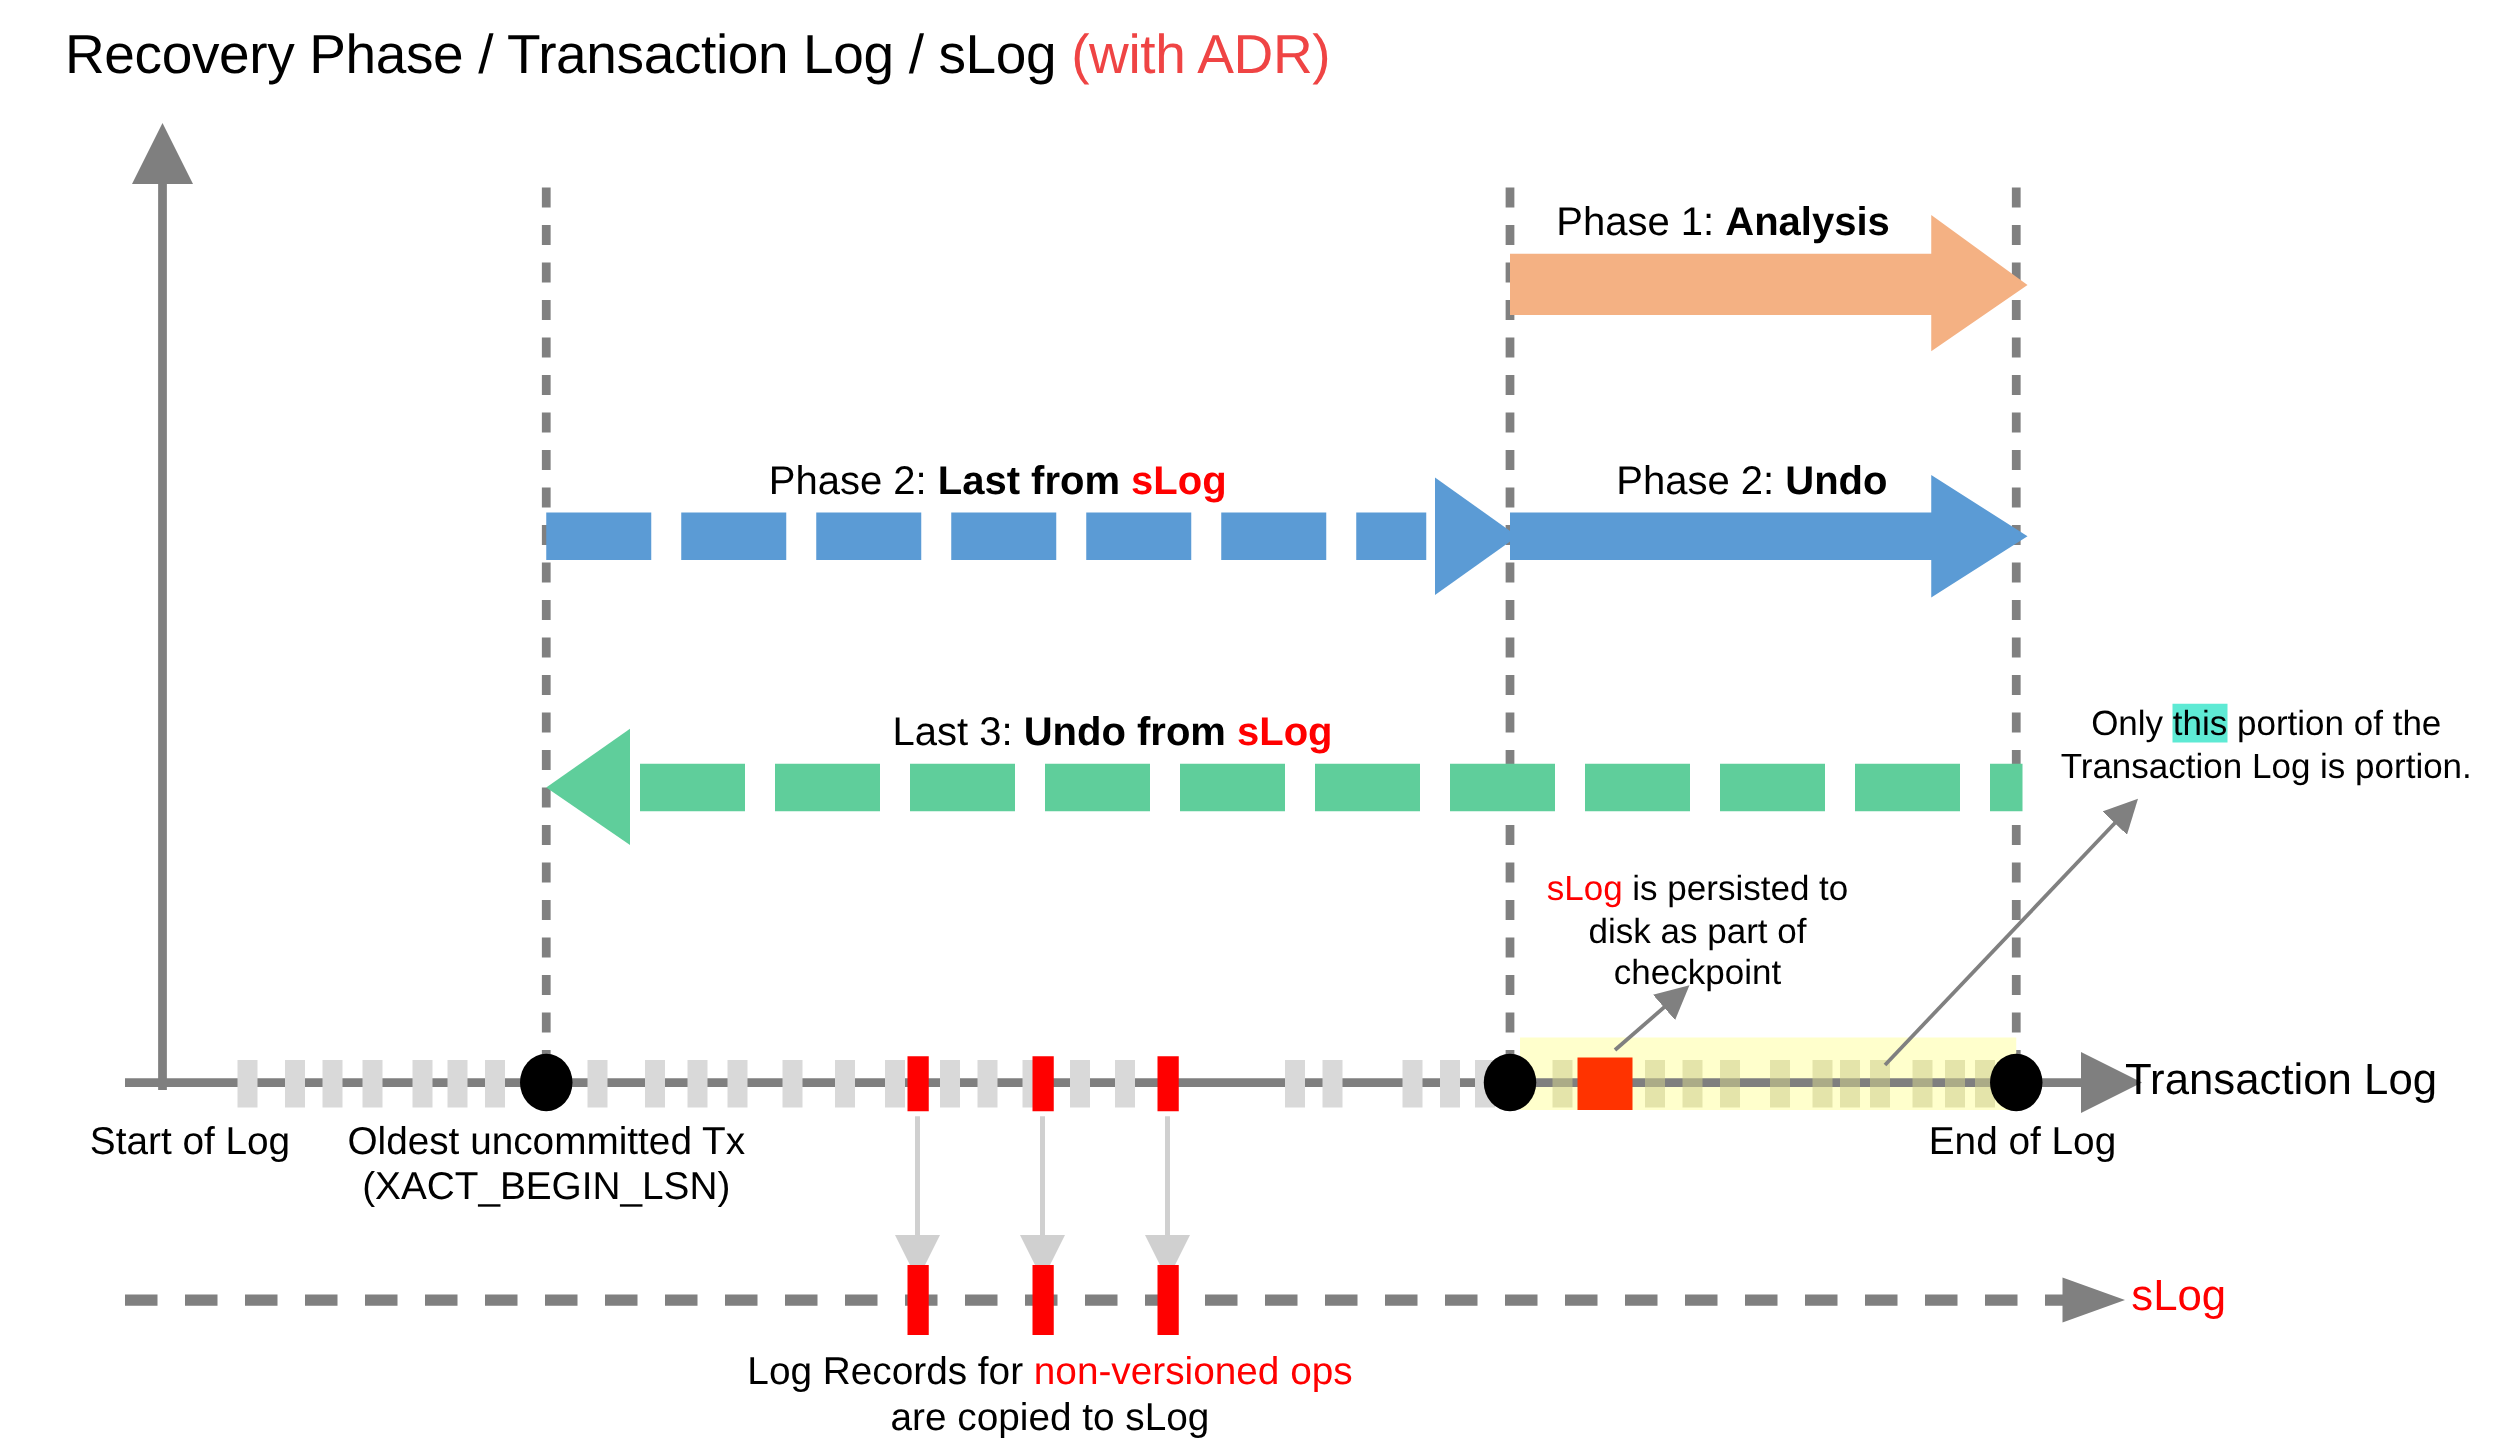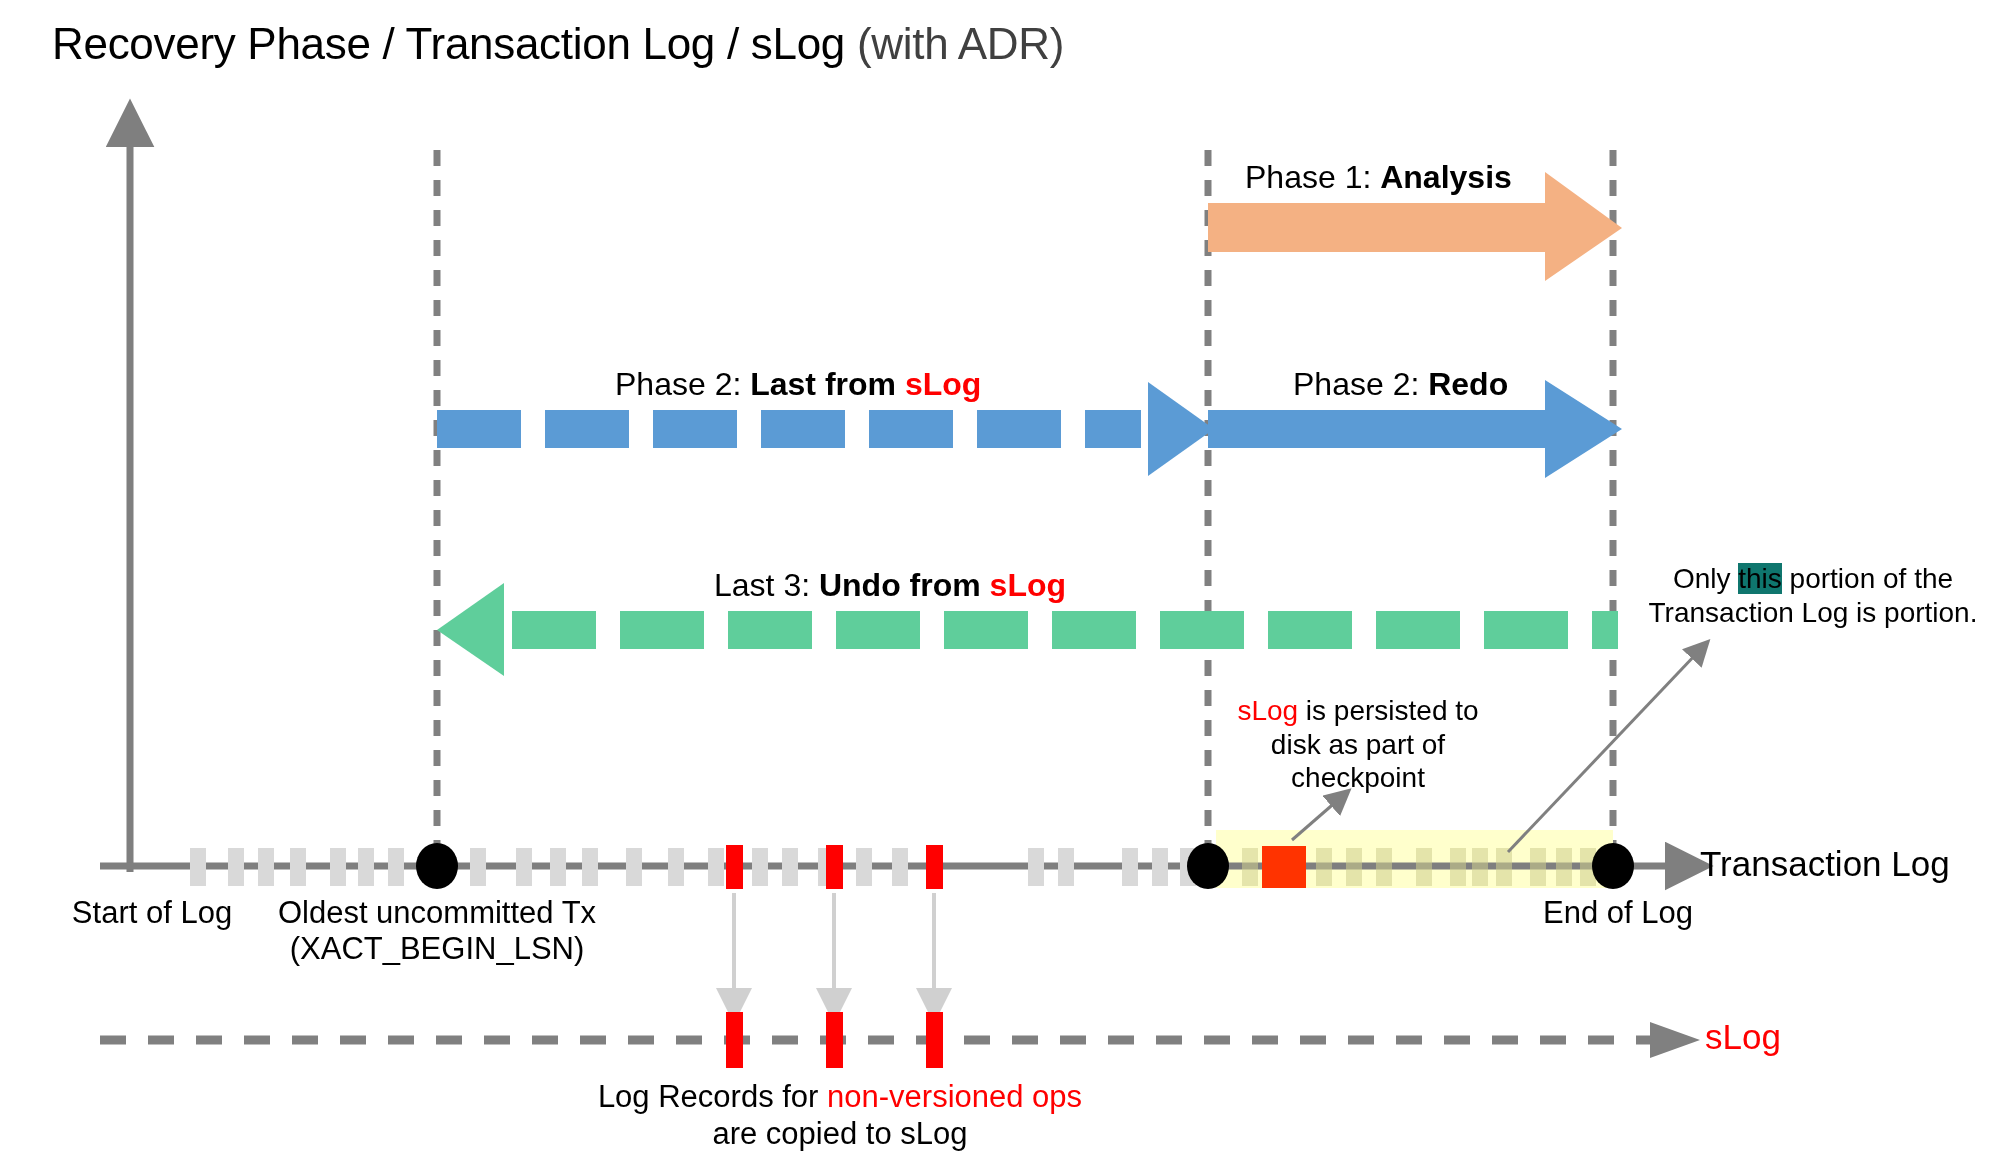--- a/index.html
+++ b/index.html
@@ -10,38 +10,38 @@
   }
   .stage{position:absolute;inset:0;}
   svg.layer{position:absolute;left:0;top:0;width:2001px;height:1152px;}
 
   
   .title{
     position:absolute;left:52px;top:20px;
     font-size:44px;line-height:1.1;white-space:nowrap;
     letter-spacing:-0.3px;
   }
-  .title .adr{color:#404040;}
+  .title .adr{color:#ef4444;}
 
   .phase-label{
     position:absolute;white-space:nowrap;font-size:32px;line-height:1.1;
   }
   .phase-label .bold{font-weight:bold;}
   .phase-label .slog{font-weight:bold;color:#FF0000;}
 
   .axis-label{
     position:absolute;font-size:31px;white-space:nowrap;line-height:1.16;
     text-align:center;
   }
 
   .note{
     position:absolute;font-size:28px;line-height:1.2;text-align:center;
   }
   .note .slog{color:#FF0000;}
-  .note .hl{background:#0f766e;}
+  .note .hl{background:#5eead4;}
   .note .red{color:#FF0000;}
 
   .right-label{
     position:absolute;font-size:35px;white-space:nowrap;line-height:1.1;
   }
   .right-label.red{color:#FF0000;}
 </style>
 </head>
 <body>
 
@@ -202,21 +202,21 @@
 
   <div class="phase-label" style="left:1245px;top:160px;">
     <span>Phase 1: </span><span class="bold">Analysis</span>
   </div>
 
   <div class="phase-label" style="left:615px;top:367px;">
     <span>Phase 2: </span><span class="bold">Last from </span><span class="slog">sLog</span>
   </div>
 
   <div class="phase-label" style="left:1293px;top:367px;">
-    <span>Phase 2: </span><span class="bold">Redo</span>
+    <span>Phase 2: </span><span class="bold">Undo</span>
   </div>
 
   <div class="phase-label" style="left:714px;top:568px;">
     <span>Last 3: </span><span class="bold">Undo from </span><span class="slog">sLog</span>
   </div>
 
   <div class="axis-label" style="left:42px;top:895px;width:220px;">
     <span>Start of Log</span>
   </div>
 

